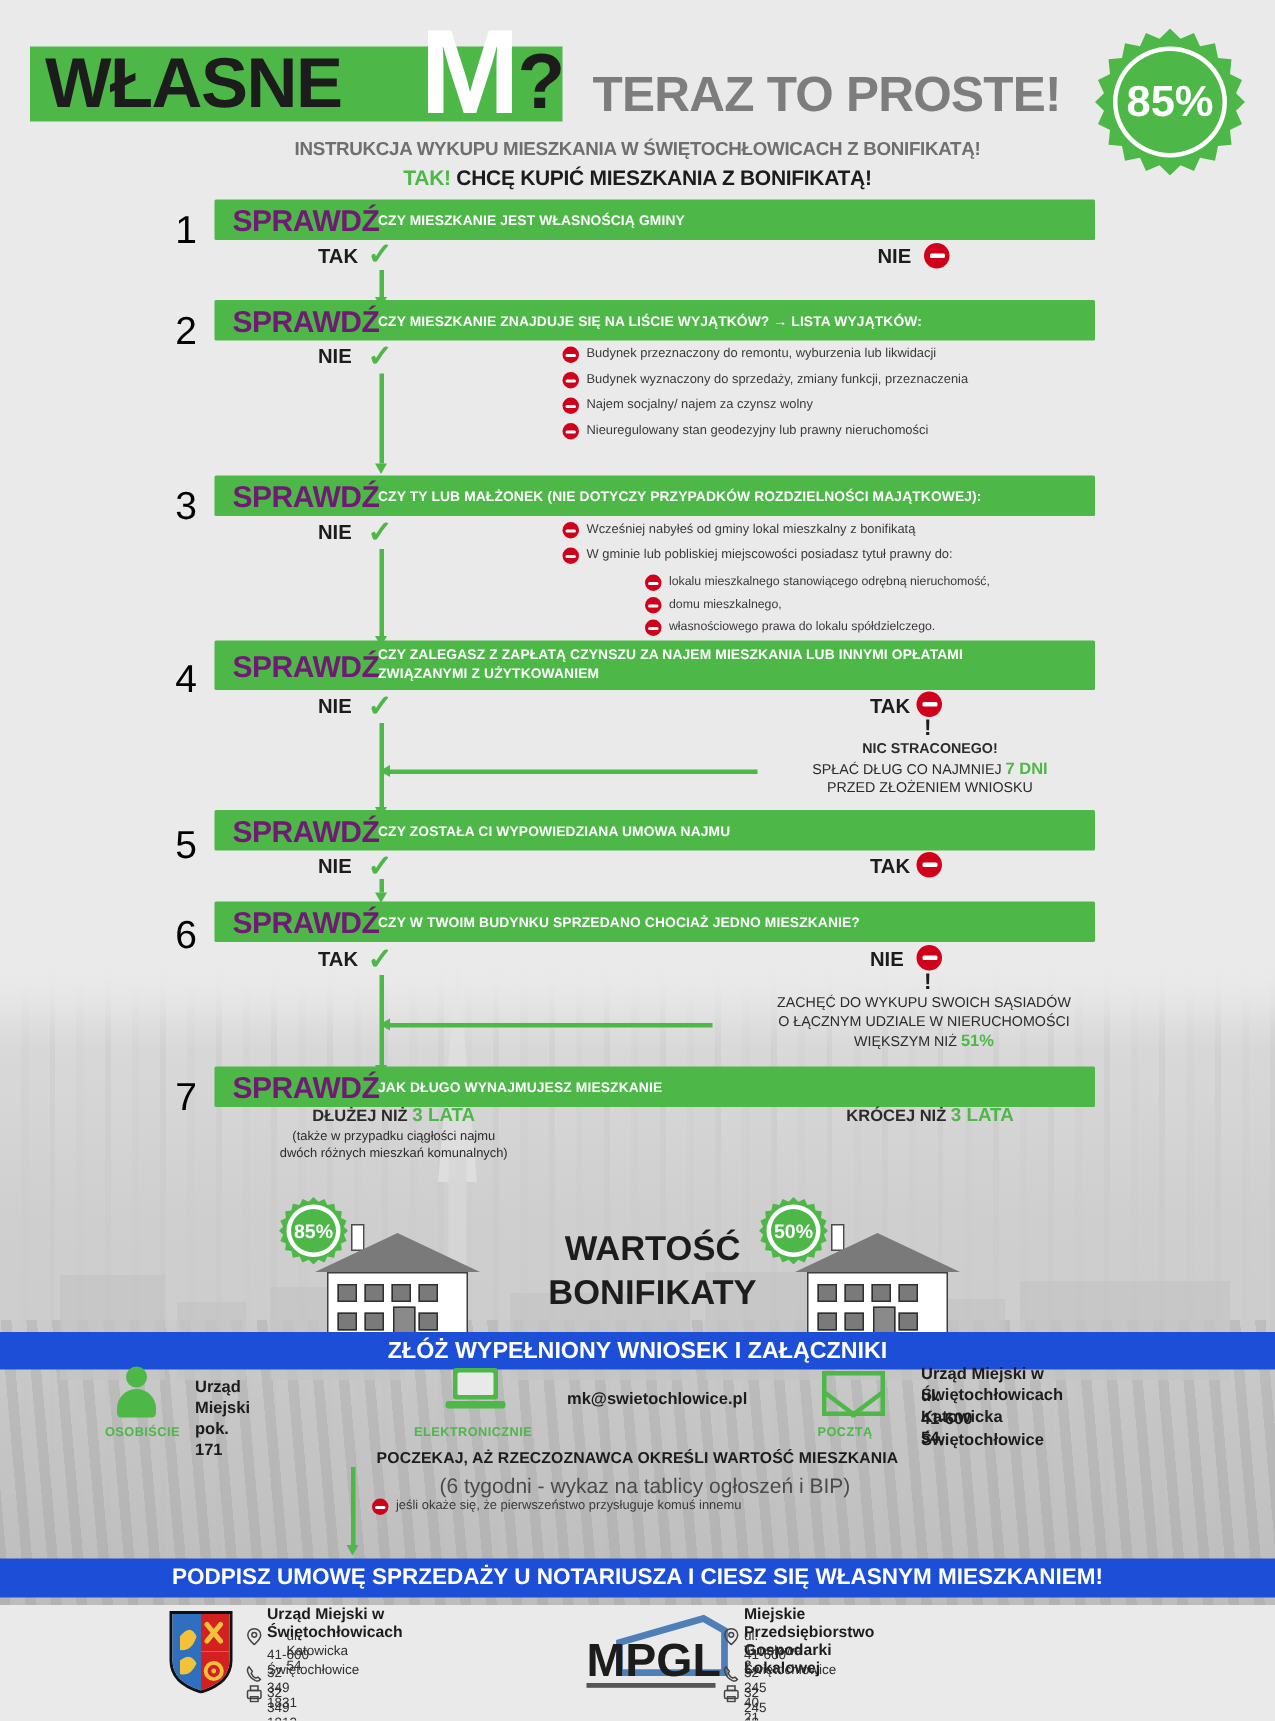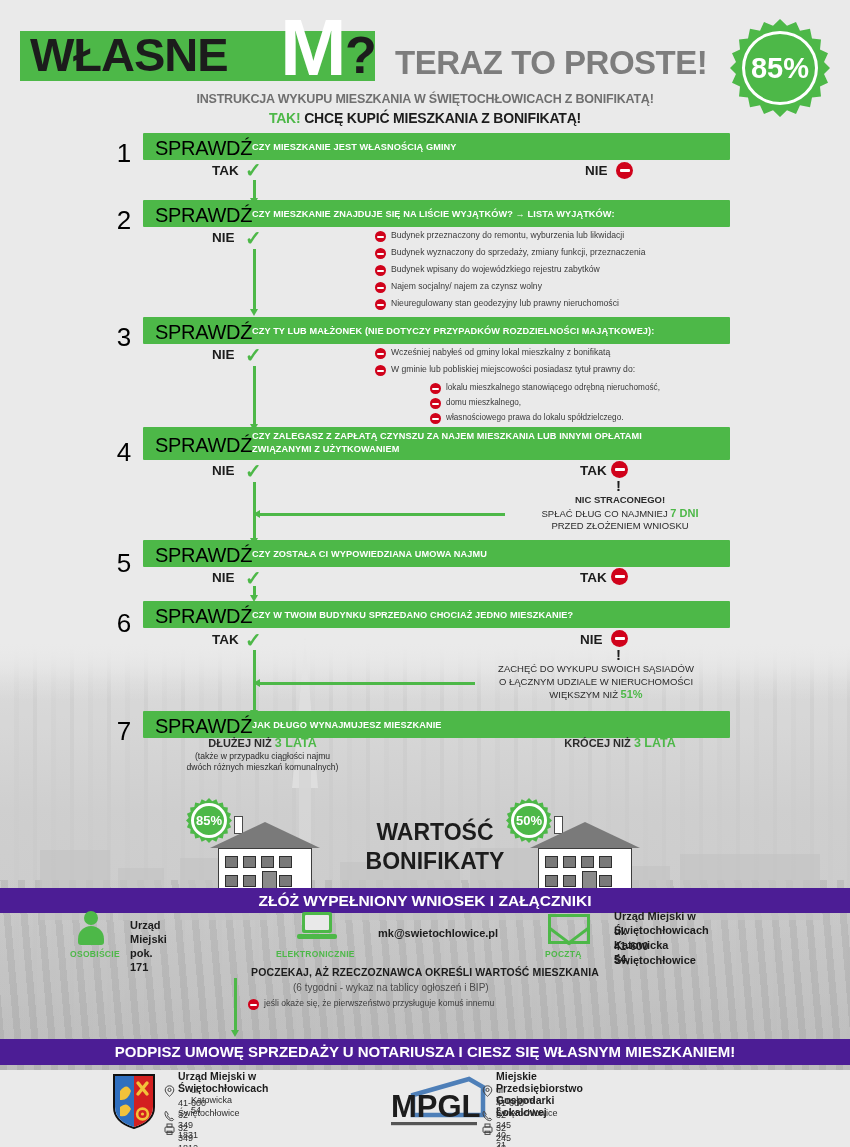--- a/index.html
+++ b/index.html
@@ -99,21 +99,21 @@
     position:absolute; left:143px; width:587px; background:#4DB848;
     border-radius:1px;
   }
   .step-badge{
     position:absolute; left:96px; width:56px; height:56px;
     display:flex; align-items:center; justify-content:center;
   }
   .step-badge .ring{ inset:5px; }
   .step-badge .txt{ font-size:26px; }
   .step-sprawdz{
-    position:absolute; color:#000000; font-weight:normal; font-size:20px;
+    position:absolute; color:#701a75; font-weight:bold; font-size:20px;
     letter-spacing:-0.3px;
     text-align:center;
   }
   .step-q{
     position:absolute; color:#fff; font-size:9.2px; font-weight:bold;
     letter-spacing:0.1px; line-height:11px;
   }
 
   
   .marker{ position:absolute; font-size:13.5px; font-weight:bold; color:#1c1c1c; }
@@ -187,21 +187,21 @@
   .badge-house .ring{ inset:5px; }
   .badge-house .txt{ font-size:13px; }
 
   .wartosc{
     position:absolute; left:355px; top:818px; width:160px; text-align:center;
     font-size:23px; font-weight:bold; color:#1c1c1c; line-height:29px;
   }
 
   
   .greenbar{
-    position:absolute; left:0; width:850px; background:#4c1d95;
+    position:absolute; left:0; width:850px; background:#1d4ed8;
     color:#fff; font-weight:bold; text-align:center;
   }
 
   
   .contact{ position:absolute; }
   .contact .lbl{
     position:absolute; color:#4DB848; font-size:8.5px; font-weight:bold; letter-spacing:.3px;
   }
   .contact .val{
     position:absolute; color:#1c1c1c; font-size:11px; font-weight:bold; line-height:14px;
@@ -232,21 +232,21 @@
     content:""; position:absolute; width:26px; height:3px; background:#4DB848; top:10px;
   }
   .ico-env::before{ left:-1px; transform:rotate(37deg); transform-origin:left center; }
   .ico-env::after{ right:-1px; transform:rotate(-37deg); transform-origin:right center; }
 
   .wait-title{
     position:absolute; left:0; right:0; text-align:center;
     font-size:10.5px; font-weight:bold; color:#1c1c1c; letter-spacing:.1px;
   }
   .wait-sub{
-    position:absolute; font-size:10px; color:#4a4a4a;padding-left:45px;
+    position:absolute; font-size:14px; color:#4a4a4a;padding-left:45px;
   }
 
   
   .foot-org{ position:absolute; }
   .foot-org .name{ position:absolute; font-size:10.5px; font-weight:bold; color:#1c1c1c; }
   .foot-org .line{ position:absolute; font-size:9px; color:#2e2e2e; }
   .fico{ position:absolute; width:11px; height:12px; }
   .fico svg{ display:block; }
 
   .crest{ position:absolute; width:44px; height:56px; }
@@ -316,21 +316,20 @@
   <div class="step-sprawdz" style="left:155px; top:204px;">SPRAWDŹ</div>
   <div class="step-q" style="left:252px; top:209px;">CZY MIESZKANIE ZNAJDUJE SIĘ NA LIŚCIE WYJĄTKÓW? → LISTA WYJĄTKÓW:</div>
 
   <div class="marker" style="left:212px; top:230px;">NIE</div>
   <span class="check" style="left:245px; top:228px;">✓</span>
   <div class="arrow-v" style="left:253px; top:249px; height:60px;"></div>
 
   <div class="blist" style="left:375px; top:230px; width:370px;">
     <div class="bi"><span class="stop"></span><span>Budynek przeznaczony do remontu, wyburzenia lub likwidacji</span></div>
     <div class="bi"><span class="stop"></span><span>Budynek wyznaczony do sprzedaży, zmiany funkcji, przeznaczenia</span></div>
-    <div class="bi"><span class="stop"></span><span>Budynek wpisany do wojewódzkiego rejestru zabytków</span></div>
     <div class="bi"><span class="stop"></span><span>Najem socjalny/ najem za czynsz wolny</span></div>
     <div class="bi"><span class="stop"></span><span>Nieuregulowany stan geodezyjny lub prawny nieruchomości</span></div>
   </div>
 
   <div class="step-badge" style="top:309px;">
     <span class="star"></span>
       <span class="ring"></span>
     <span class="txt">3</span>
   </div>
   <div class="step-bar" style="top:317px; height:27px;"></div>
@@ -404,21 +403,21 @@
   <div class="step-q" style="left:252px; top:610px;">CZY W TWOIM BUDYNKU SPRZEDANO CHOCIAŻ JEDNO MIESZKANIE?</div>
 
   <div class="marker" style="left:212px; top:632px;">TAK</div>
   <span class="check" style="left:245px; top:630px;">✓</span>
   <div class="arrow-v" style="left:253px; top:650px; height:60px;"></div>
 
   <div class="marker" style="left:580px; top:632px;">NIE</div>
   <span class="stop" style="left:611px; top:630px;"></span>
   <span class="excl" style="left:616px; top:647px;">!</span>
 
-  <div class="note" style="left:456px; top:663px; width:280px;">
+  <div class="note" style="left:476px; top:663px; width:280px;">
     <div>ZACHĘĆ DO WYKUPU SWOICH SĄSIADÓW</div>
     <div>O ŁĄCZNYM UDZIALE W NIERUCHOMOŚCI</div>
     <div>
       <span>WIĘKSZYM NIŻ </span><span class="g">51%</span>
     </div>
   </div>
   <div class="arrow-h" style="left:260px; top:682px; width:215px;"></div>
 
   <div class="step-badge" style="top:703px;">
     <span class="star"></span>

